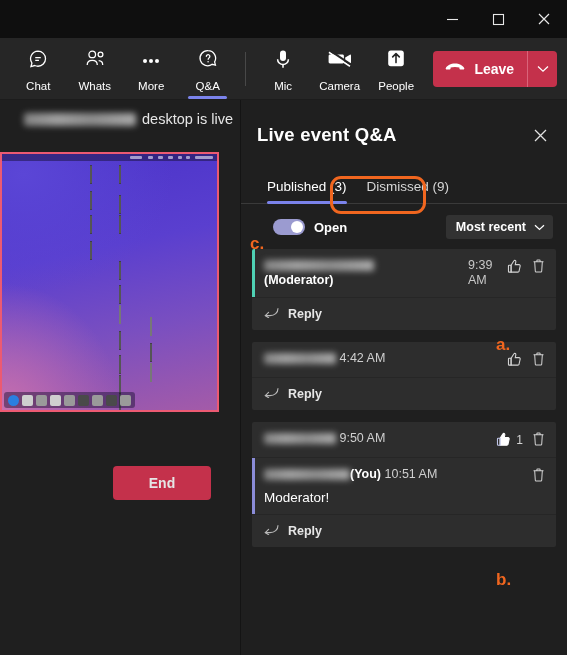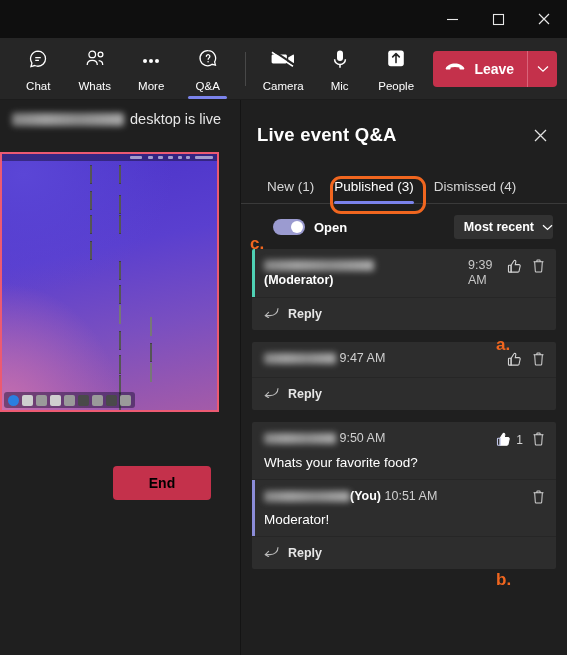--- a/index.html
+++ b/index.html
@@ -47,21 +47,21 @@
   .leave .main {
     display: flex; align-items: center; gap: 9px; padding: 0 13px 0 12px;
     font-size: 14px; font-weight: bold; color: #fff;
   }
   .leave .sep { width: 1px; background: #d9647a; }
   .leave .caret { display: flex; align-items: center; justify-content: center; width: 30px; color: #fff; }
 
   
   .stage { position: absolute; left: 0; top: 100px; width: 240px; height: 555px; background: #1f1f1f; }
   .live-label {
-    padding: 11px 0 0 12px; font-size: 14.5px; color: #e6e6e6;
+    padding: 11px 0 0 24px; font-size: 14.5px; color: #e6e6e6;
     display: flex; align-items: center; gap: 6px; white-space: nowrap;
   }
   .redact {
     display: inline-block; border-radius: 2px; vertical-align: middle;
     background: linear-gradient(90deg,#9a9a9a,#bdbdbd 30%,#a4a4a4 60%,#c8c8c8);
     filter: blur(3px); opacity: .82;
   }
   .preview {
     position: absolute; left: 0; top: 52px; width: 219px; height: 260px;
     border: 2px solid #ec5a72; background: #000; overflow: hidden;
@@ -99,21 +99,21 @@
     position:absolute; left:2px; bottom:2px; height:16px; display:flex; align-items:center;
     gap:3px; padding: 0 4px; background: rgba(20,14,45,.45); border-radius:3px;
   }
   .dock i { display:block; width:11px; height:11px; border-radius:2px; background:#cfcfcf; }
   .dock i.b { background:#2a7fe0; border-radius:50%; }
   .dock i.d { background:#4a4a4a; }
   .dock i.g2 { background:#9a9a9a; }
 
   .endbtn {
     position: absolute; left: 113px; top: 366px; width: 98px; height: 34px;
-    background: #c4314b; border: 0; border-radius: 4px; color: #000000;
+    background: #c4314b; border: 0; border-radius: 4px; color: #e5e5e5;
     font-size: 14px; font-weight: bold; font-family: "Liberation Sans", sans-serif;
   }
 
   
   .qa {
     position: absolute; left: 240px; top: 100px; width: 327px; height: 555px;
     background: #1f1f1f; border-left: 1px solid #141414;
   }
   .qa-head {
     display: flex; align-items: center; justify-content: space-between;
@@ -148,21 +148,21 @@
     width: 32px; height: 16px; border-radius: 9px; background: #9b9bd0;
     position: relative; flex: none;
   }
   .toggle .knob {
     position: absolute; right: 2px; top: 2px; width: 12px; height: 12px;
     border-radius: 50%; background: #ffffff;
   }
   .toggle-label { font-size: 13px; color: #ffffff; font-weight: bold; }
   .sort {
     margin-left: auto; display: flex; align-items: center; gap: 8px;
-    background: #323232; border-radius: 3px; padding: 5px 0 5px 10px;
+    background: #323232; border-radius: 3px; padding: 5px 8px 5px 10px;
     font-size: 12.5px; font-weight: bold; color: #ffffff;
   }
 
   .list { padding: 0 11px; }
   .card { background: #2d2d2d; border-radius: 2px; margin-bottom: 12px; overflow: hidden; }
   .body { position: relative; padding: 9px 10px 9px 12px; }
   .body.acc-teal::before,
   .body.acc-purple::before {
     content: ""; position: absolute; left: 0; top: 0; bottom: 0; width: 3px;
   }
@@ -252,39 +252,39 @@
         </svg>
       </span>
       <span class="lbl">Q&amp;A</span>
       <span class="underline"></span>
     </div>
 
     <div class="divider"></div>
 
     <div class="tbitem">
       <span class="ic">
+        <svg width="20" height="22" viewBox="0 0 20 22">
+          <rect x="7" y="2.5" width="6" height="10.5" rx="3" fill="#fff"></rect>
+          <path d="M4.6 11.2a5.4 5.4 0 0010.8 0" fill="none" stroke="#fff" stroke-width="1.5"></path>
+          <path d="M10 16.6v3.1" stroke="#fff" stroke-width="1.5"></path>
+        </svg>
+      </span>
+      <span class="lbl">Mic</span>
+    </div>
+
+    <div class="tbitem">
+      <span class="ic">
         <svg width="26" height="22" viewBox="0 0 26 22">
           <path d="M3 6.5h12.5c.8 0 1.4.6 1.4 1.4v6.2c0 .8-.6 1.4-1.4 1.4H3c-.8 0-1.4-.6-1.4-1.4V7.9c0-.8.6-1.4 1.4-1.4z" fill="#fff"></path>
           <path d="M18.2 9.6l4.7-2.9c.5-.3 1.1.1 1.1.7v7.2c0 .6-.6 1-1.1.7l-4.7-2.9z" fill="#fff"></path>
           <path d="M2 4.2L23 18.2" stroke="#fff" stroke-width="1.7"></path>
           <path d="M3.1 2.6L24.1 16.6" stroke="#262626" stroke-width="1.9"></path>
         </svg>
       </span>
       <span class="lbl">Camera</span>
-    </div>
-
-    <div class="tbitem">
-      <span class="ic">
-        <svg width="20" height="22" viewBox="0 0 20 22">
-          <rect x="7" y="2.5" width="6" height="10.5" rx="3" fill="#fff"></rect>
-          <path d="M4.6 11.2a5.4 5.4 0 0010.8 0" fill="none" stroke="#fff" stroke-width="1.5"></path>
-          <path d="M10 16.6v3.1" stroke="#fff" stroke-width="1.5"></path>
-        </svg>
-      </span>
-      <span class="lbl">Mic</span>
     </div>
 
     <div class="tbitem">
       <span class="ic">
         <svg width="22" height="22" viewBox="0 0 22 22">
           <rect x="3.2" y="2.6" width="15.6" height="15.6" rx="2.6" fill="#fff"></rect>
           <path d="M11 14.6V6.4M11 5.6l-3.3 3.3M11 5.6l3.3 3.3" stroke="#262626" stroke-width="1.6" fill="none" stroke-linecap="round"></path>
         </svg>
       </span>
       <span class="lbl">People</span>
@@ -402,29 +402,26 @@
     <div class="qa-head">
       <div class="qa-title">Live event Q&amp;A</div>
       <div class="qa-close">
         <svg width="15" height="15" viewBox="0 0 15 15">
             <path d="M2 2l11 11M13 2L2 13" stroke="#e2e2e2" stroke-width="1.25"></path>
           </svg>
       </div>
     </div>
 
     <div class="tabs">
-      <div class="tab">
-        <span>New (1)</span>
-      </div>
       <div class="tab sel">
         <span>Published (3)</span>
         <span class="u"></span>
       </div>
       <div class="tab">
-        <span>Dismissed (4)</span>
+        <span>Dismissed (9)</span>
       </div>
     </div>
 
     <div class="filters">
       <div class="toggle">
         <span class="knob"></span>
       </div>
       <span class="toggle-label">Open</span>
       <div class="sort">
         <span>Most recent</span>
@@ -469,21 +466,21 @@
           </span>
           <span>Reply</span>
         </div>
       </div>
 
       <div class="card">
         <div class="body">
           <div class="row1">
             <div class="who">
               <span class="redact" style="width:72px;height:11px;"></span>
-              <span class="time inline">9:47 AM</span>
+              <span class="time inline">4:42 AM</span>
             </div>
             <div class="tright">
               <div class="act">
                 <svg width="17" height="17" viewBox="0 0 18 18" fill="none" stroke="#d3d3d3" stroke-width="1.15">
                   <path d="M5.4 7.6l3-4.6c.3-.5 1-.6 1.5-.3.4.3.6.8.5 1.3L9.8 7h4c.8 0 1.4.7 1.2 1.5l-1.1 5A1.4 1.4 0 0112.5 15H5.4z"></path>
                   <path d="M5.4 7.6H3.3c-.4 0-.7.3-.7.7v6c0 .4.3.7.7.7h2.1z"></path>
                 </svg>
               </div>
               <div class="act">
                 <svg width="15" height="16" viewBox="0 0 16 18" fill="none" stroke="#d3d3d3" stroke-width="1.15">
@@ -521,21 +518,20 @@
                 <span class="cnt">1</span>
               </div>
               <div class="act">
                 <svg width="15" height="16" viewBox="0 0 16 18" fill="none" stroke="#d3d3d3" stroke-width="1.15">
                   <path d="M2.4 4.3h11.2M6.2 4.3V2.9c0-.4.3-.7.7-.7h2.2c.4 0 .7.3.7.7v1.4"></path>
                   <path d="M3.7 4.3l.7 10.5c0 .5.5.9 1 .9h5.2c.5 0 1-.4 1-.9l.7-10.5"></path>
                 </svg>
               </div>
             </div>
           </div>
-          <div class="msg">Whats your favorite food?</div>
         </div>
 
         <div class="body acc-purple" style="border-top:1px solid #262626;">
           <div class="row1">
             <div class="who">
               <span class="redact" style="width:86px;height:11px;"></span><span class="you">(You)</span>
               <span class="time inline">10:51 AM</span>
             </div>
             <div class="tright">
               <div class="act">

